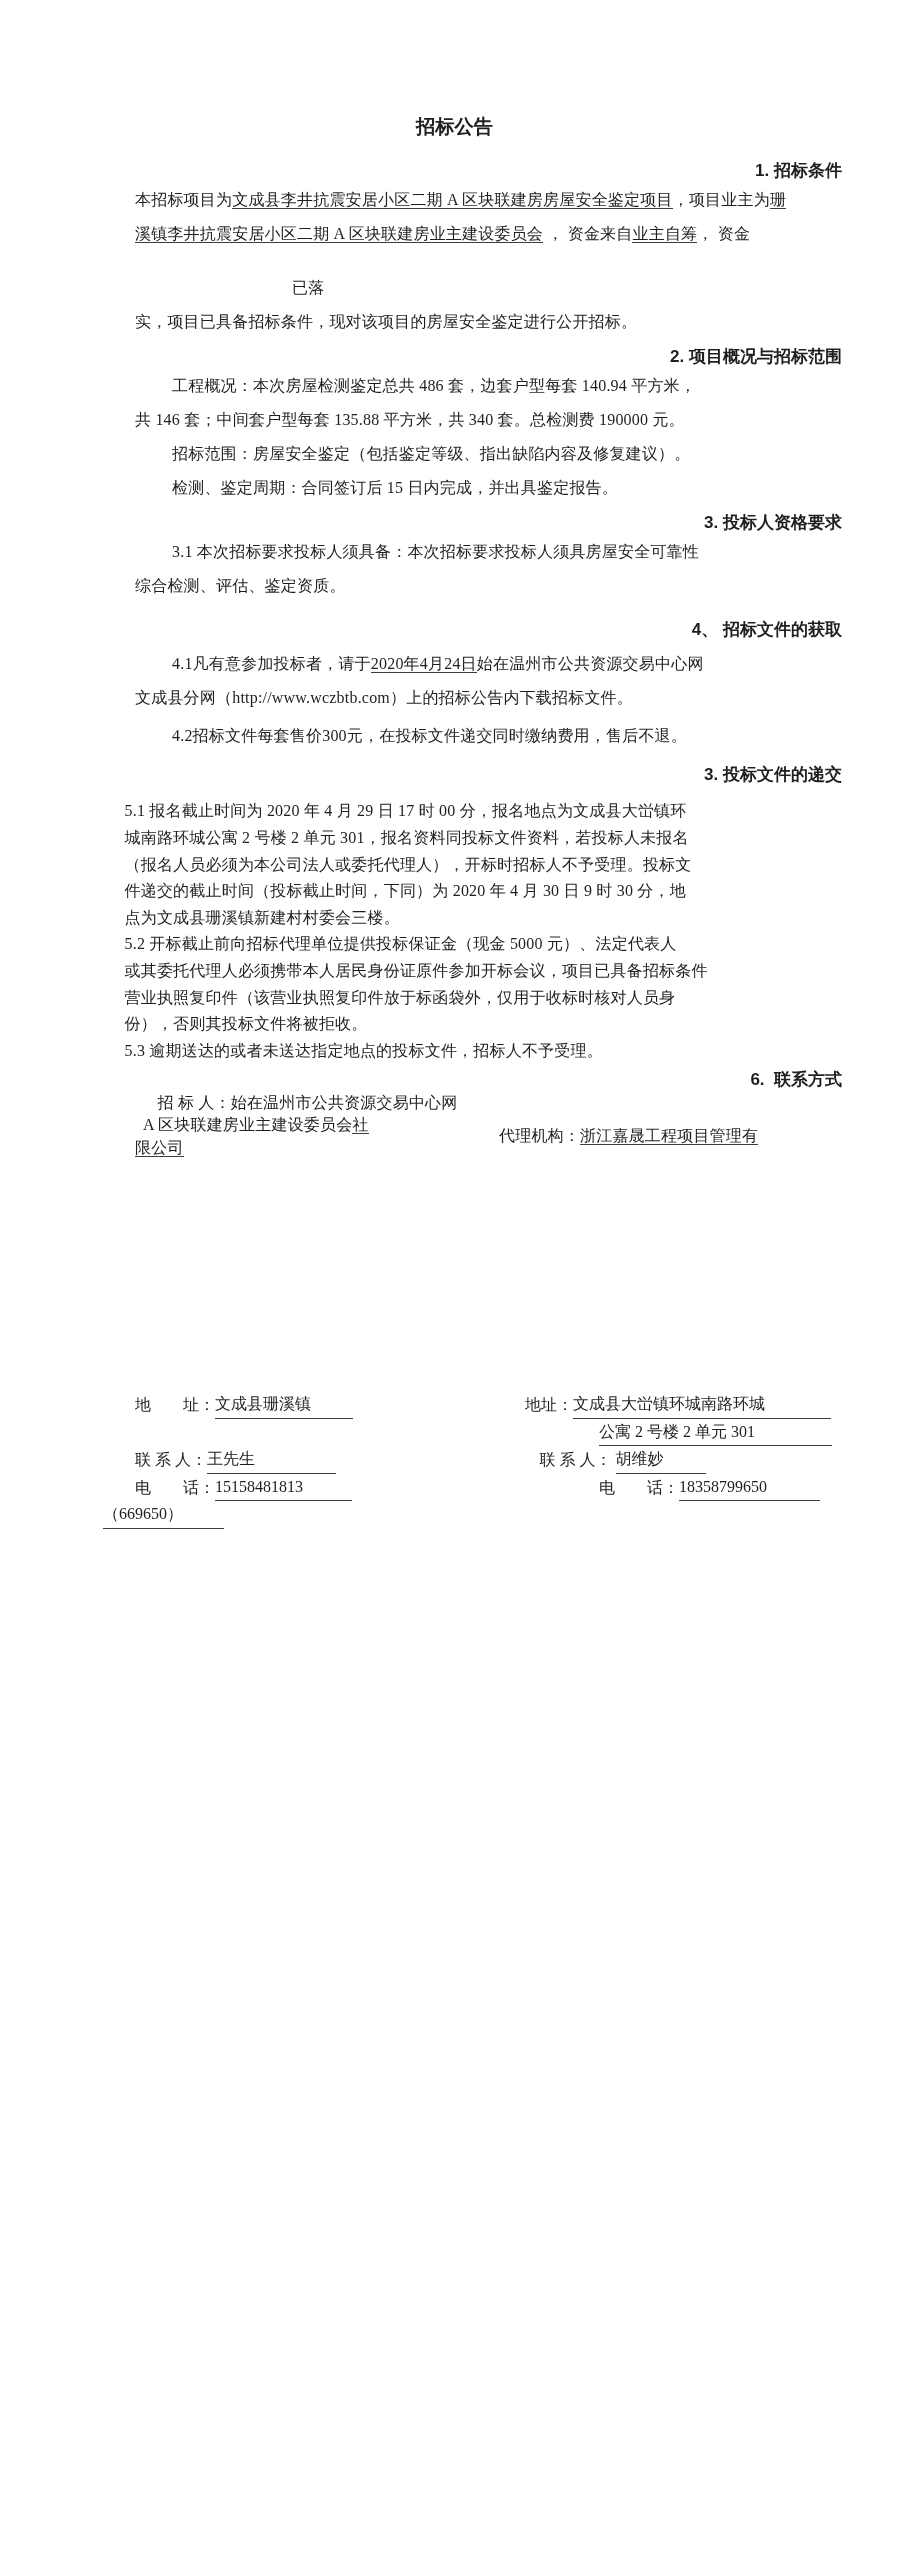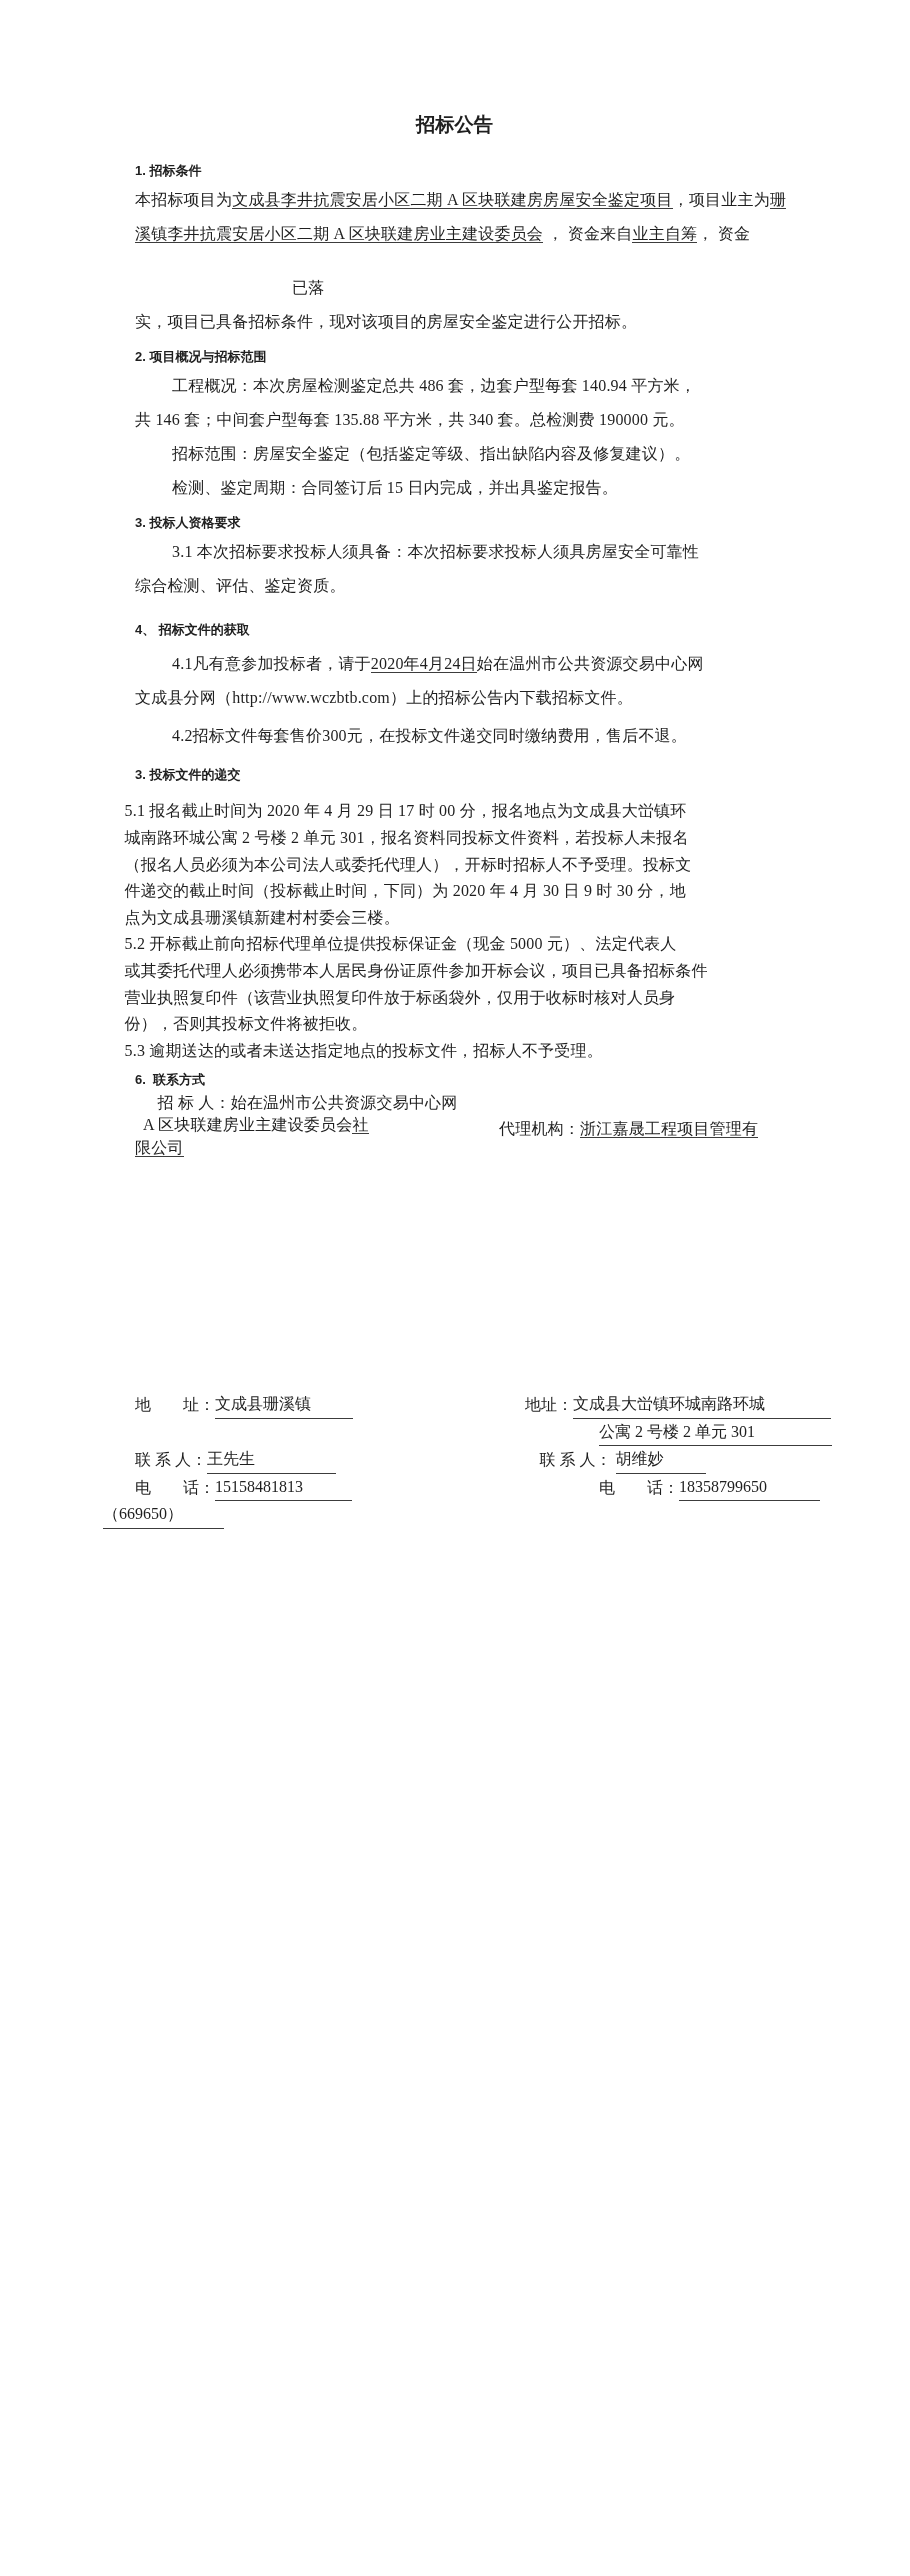--- a/index.html
+++ b/index.html
@@ -4,45 +4,46 @@
 <style>
   html,body{margin:0;padding:0;}
   body{
     width:910px;height:2576px;
     background:#ffffff;color:#1f1f1f;
     font-family:"Liberation Serif","DejaVu Serif",serif;
     position:relative;overflow:hidden;
   }
   .page{padding:113px 68px 0 135px;}
   .doc-title{
-    font-family:Liberation Mono, monospace;
+    font-family:Liberation Sans, sans-serif;
     font-weight:700;font-size:19.3px;line-height:27px;
     text-align:center;margin-left:-68px;margin-bottom:19.3px;
     white-space:pre;
   }
   .h{
     font-family:"Liberation Sans","DejaVu Sans",sans-serif;
-    font-weight:700;font-size:13px;line-height:24px;
+    font-weight:700;font-size:17px;line-height:24px;
     white-space:pre;
+    text-align:right;
   }
   .ln{
     font-size:16px;line-height:34px;letter-spacing:0.2px;
     white-space:pre;margin:0;
   }
   .tight .ln{line-height:26.6px;}
   .in{padding-left:37px;}
   .u{border-bottom:0.8px solid #3c3c3c;}
   .mt8{margin-top:6.4px;}.mt12{margin-top:9.7px;}.mt18{margin-top:14.5px;}
   .mt24{margin-top:19.3px;}.mt6{margin-top:4.8px;}.mt14{margin-top:11.3px;}.mt4{margin-top:3.2px;}
   .yiluo{padding-left:157px;}
   .s5{margin-left:-10.5px;}
   .s6-l1{padding-left:22.5px;line-height:22.5px;}
   .s6-l2{padding-left:8px;line-height:22.5px;position:relative;}
   .s6-l3{line-height:22.5px;}
-  .agency{position:absolute;left:364px;top:4px;}
+  .agency{position:absolute;left:364px;top:11px;}
   .contacts{margin-top:232px;font-size:16px;}
   .c-row{display:flex;line-height:26.6px;white-space:pre;gap:24px;}
   .c-left{width:366px;}
   .c-right{flex:1;}
   .uv{display:inline-block;border-bottom:0.8px solid #3c3c3c;vertical-align:bottom;}
   .w172{width:138px;}.w160{width:129px;}.w170{width:137px;}.w150{width:121px;}
   .w320{width:258px;}.w290{width:233px;}.w112{width:90px;}.w175{width:141px;}
   .ind92{margin-left:74px;}.ind18{margin-left:14.5px;}
   .extra-row{margin-left:-32px;}
 </style>

